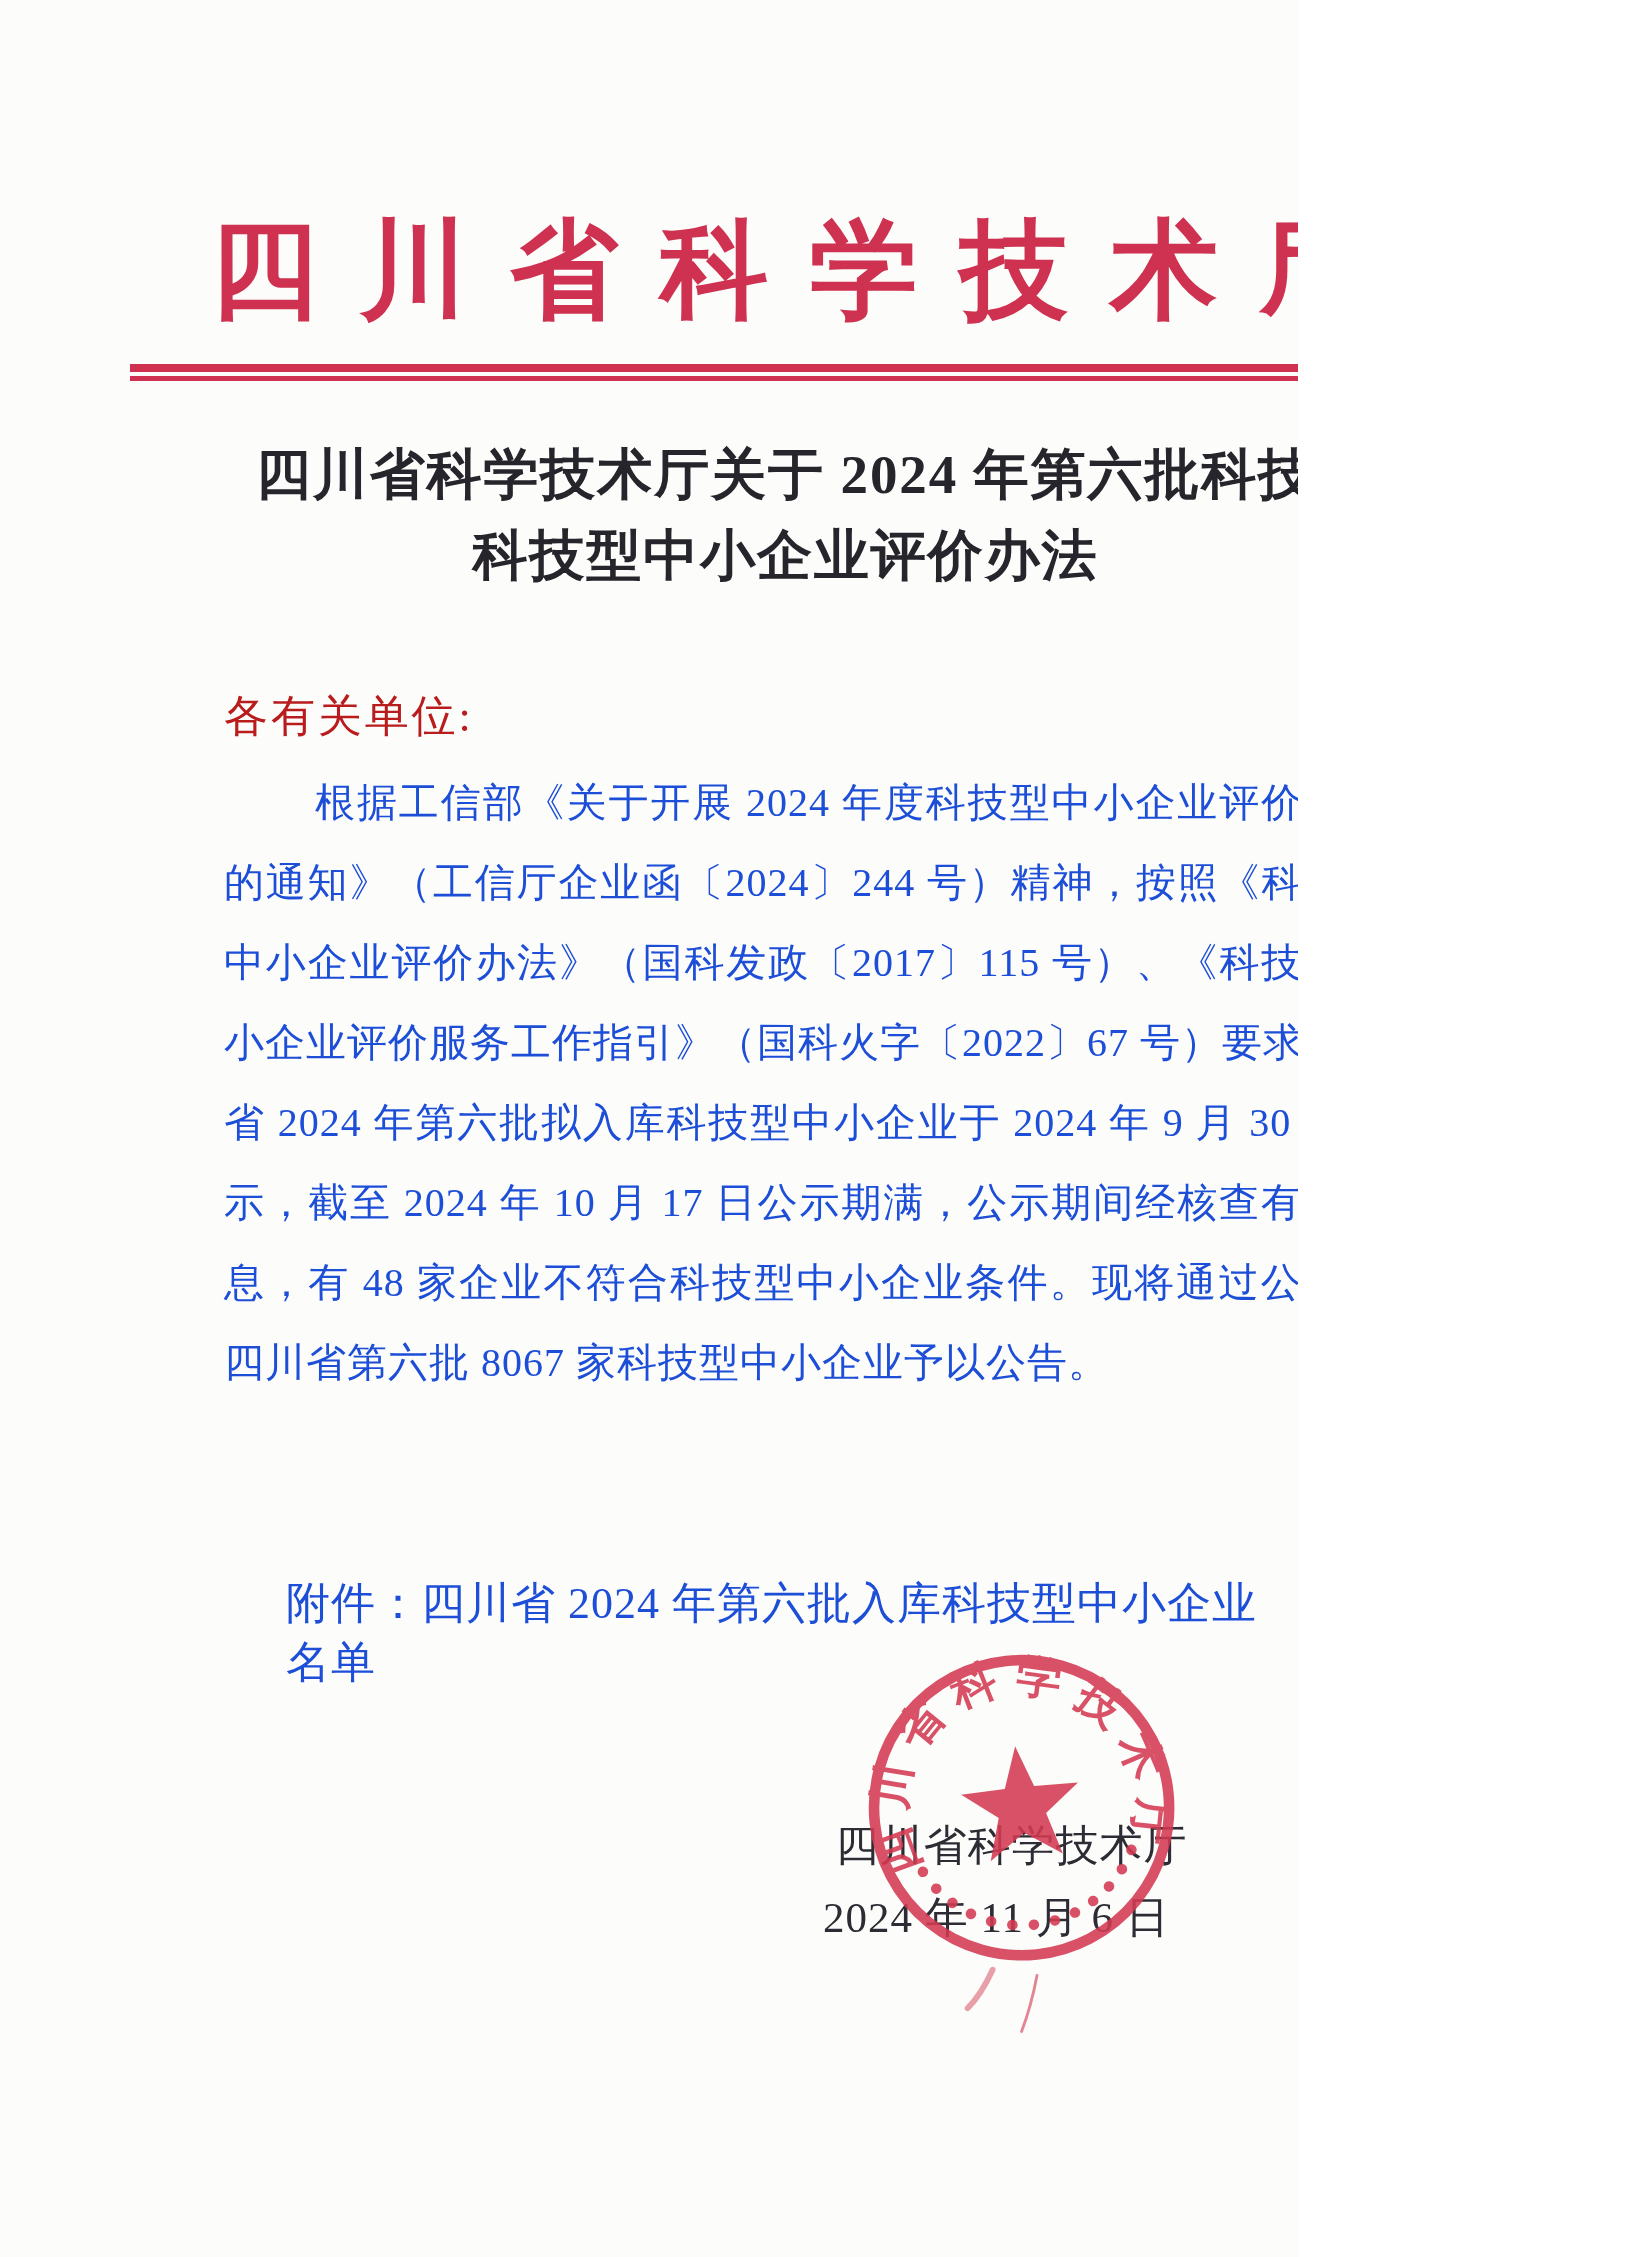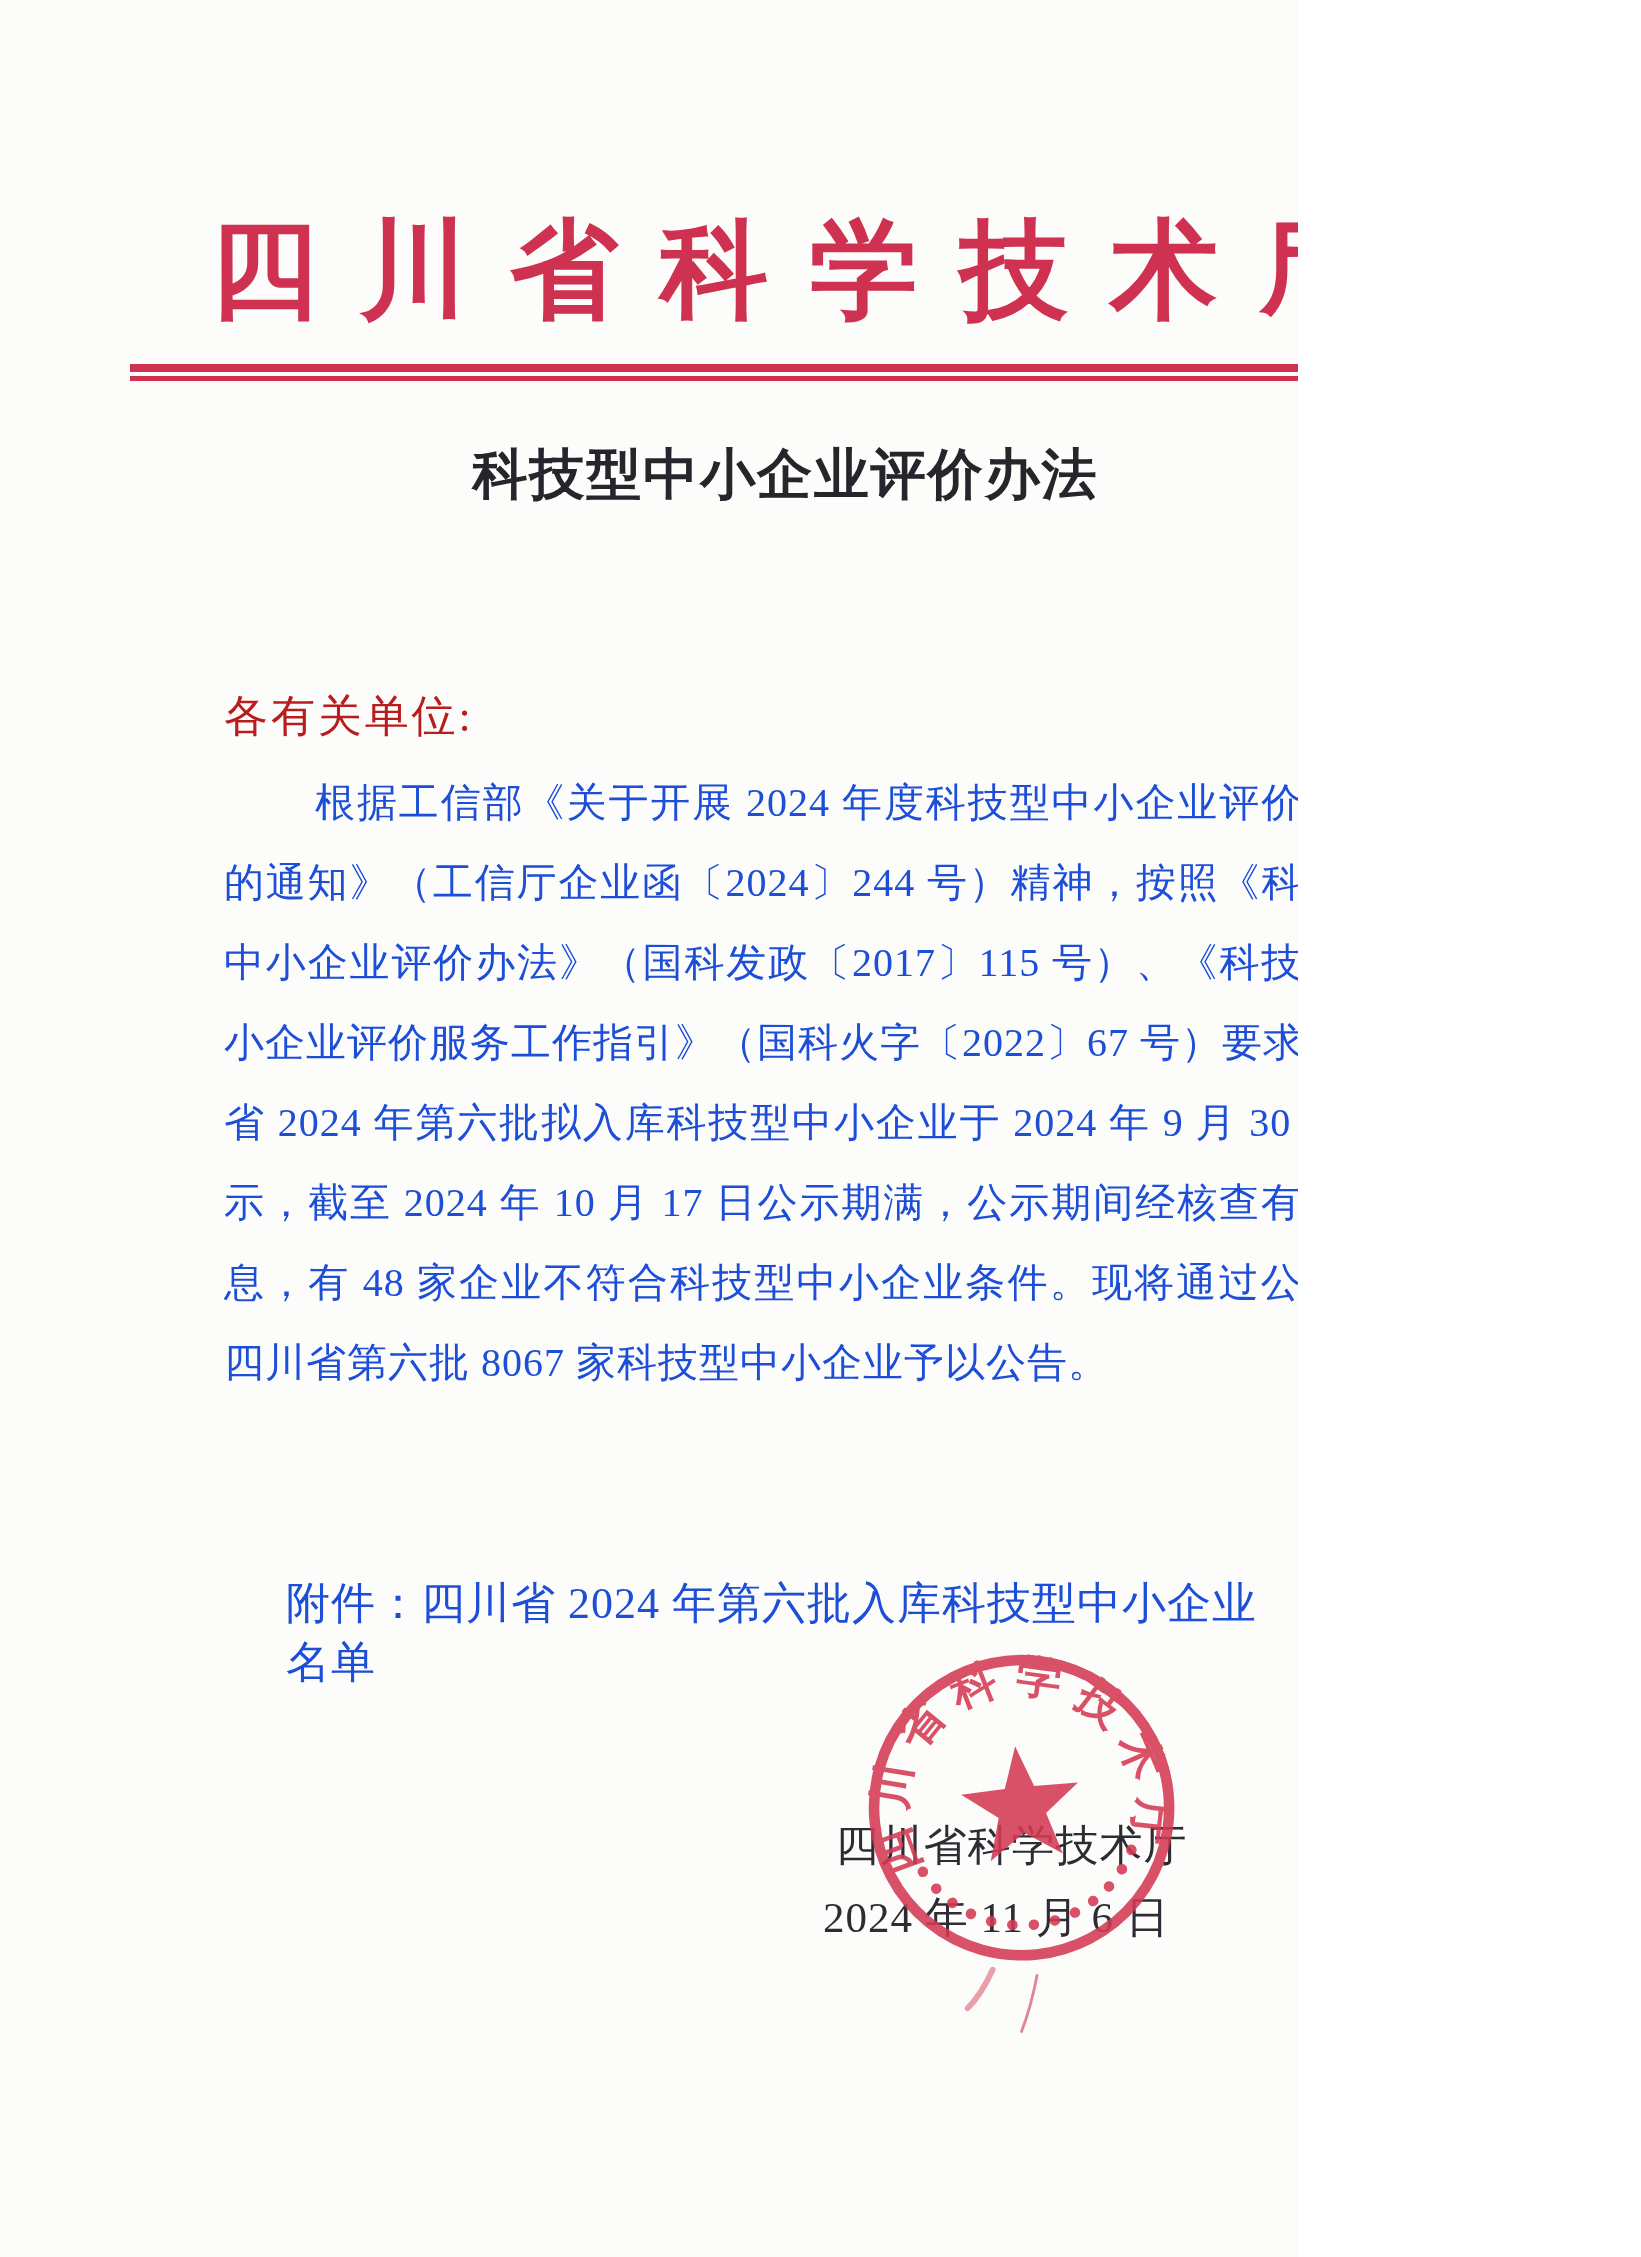--- a/index.html
+++ b/index.html
@@ -71,20 +71,21 @@
 </head>
 <body>
 
 <div class="page">
 
   <div class="letterhead">四川省科学技术厅</div>
 
   <div class="red-rule"></div>
 
   <div class="doc-title">
+    <div>四川省科学技术厅关于 2024 年第六批科技</div>
     <div>科技型中小企业评价办法</div>
   </div>
 
   <div class="salutation">各有关单位:</div>
 
   <div class="body-par">根据工信部《关于开展 2024 年度科技型中小企业评价工作的通知》（工信厅企业函〔2024〕244 号）精神，按照《科技型中小企业评价办法》（国科发政〔2017〕115 号）、《科技型中小企业评价服务工作指引》（国科火字〔2022〕67 号）要求，我省 2024 年第六批拟入库科技型中小企业于 2024 年 9 月 30 日公示，截至 2024 年 10 月 17 日公示期满，公示期间经核查有关信息，有 48 家企业不符合科技型中小企业条件。现将通过公示的四川省第六批 8067 家科技型中小企业予以公告。</div>
 
   <div class="attachment">附件：四川省 2024 年第六批入库科技型中小企业名单</div>
 
   <div class="sign-agency">四川省科学技术厅</div>

